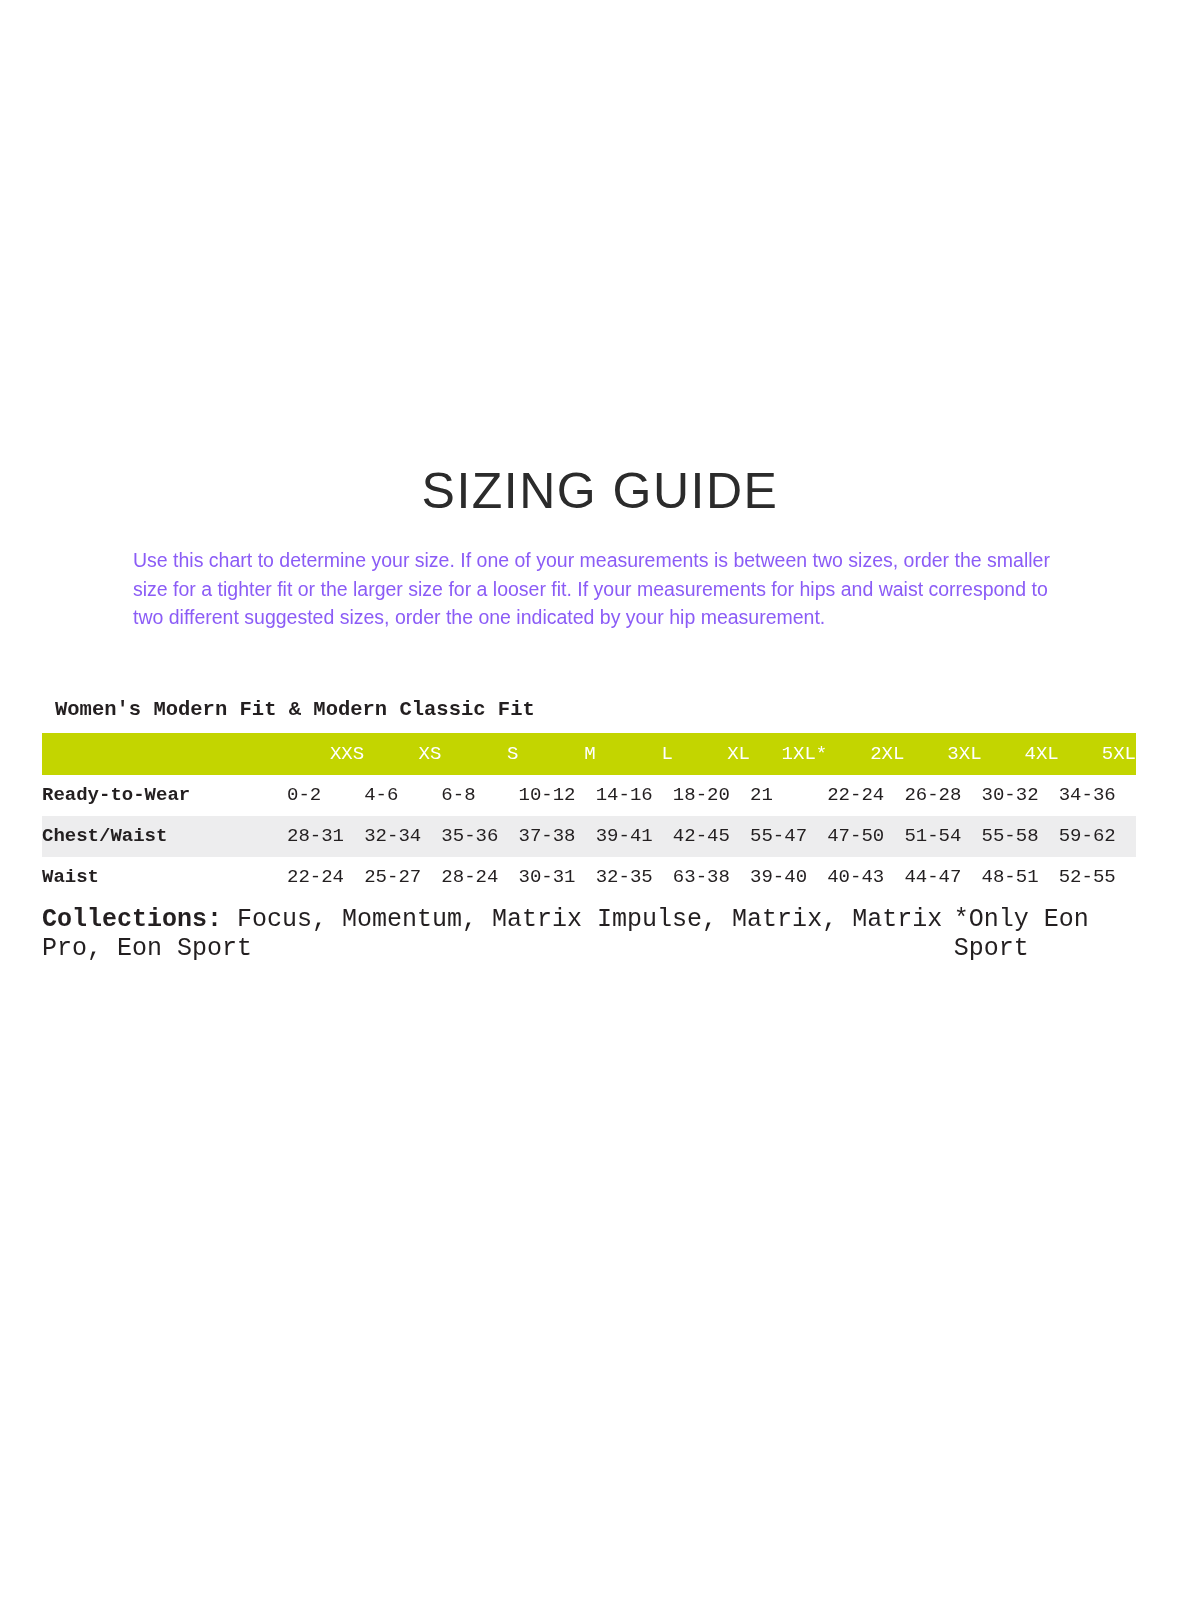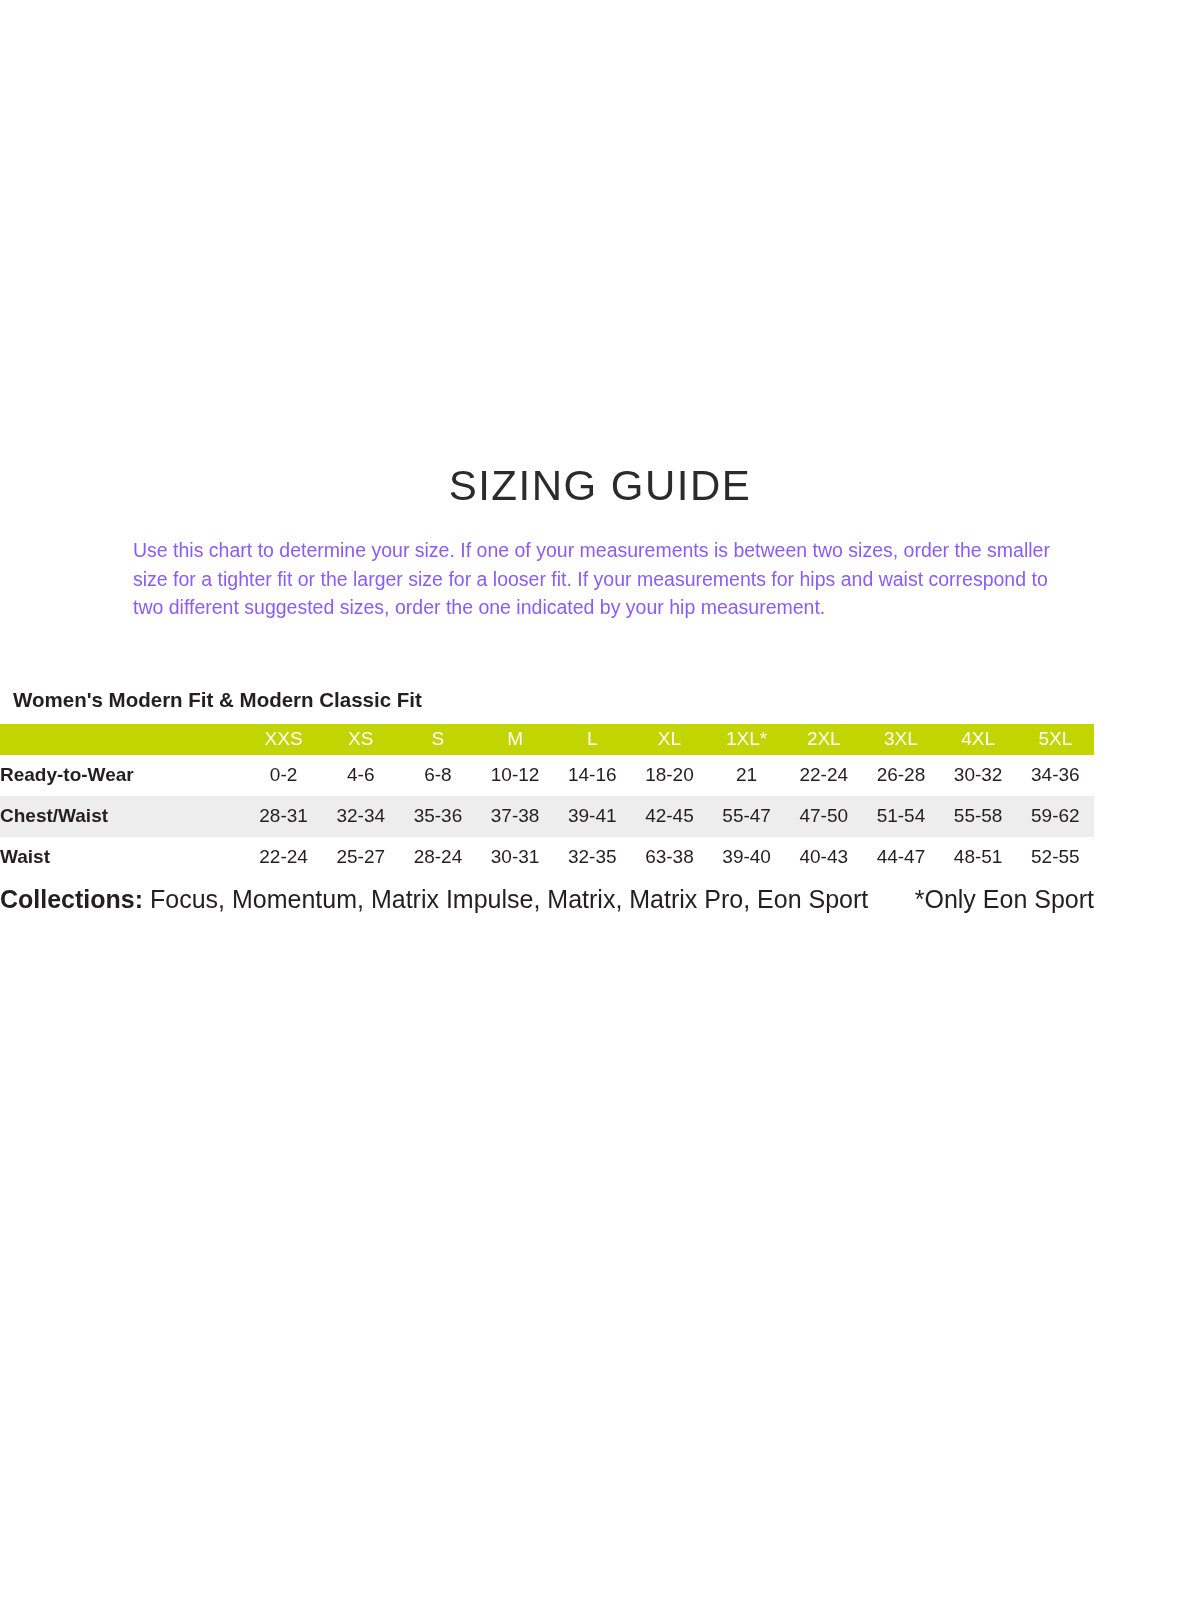--- a/index.html
+++ b/index.html
@@ -12,67 +12,68 @@
   }
   .page {
     position: relative;
     width: 1200px;
     height: 1600px;
     overflow: hidden;
   }
   h1.title {
     margin-top: 462px;
     text-align: center;
-    font-size: 42px;
+    font-size: 50px;
     font-weight: 400;
     letter-spacing: 1.5px;
     color: #2b2b2b;
   }
   p.intro {
     margin: 26px auto 0 133px;
     width: 925px;
     font-size: 19.5px;
     line-height: 1.47;
     color: #8b5cf6;
   }
   .content {
+    margin-left: 42px;
     width: 1094px;
+    font-family: Liberation Mono, monospace;
   }
   h2.section-heading {
     margin-top: 66px;
     margin-left: 13px;
     font-size: 20.5px;
     font-weight: 700;
     color: #231f20;
   }
   table.sizing-table {
     margin-top: 12px;
     width: 1094px;
     border-collapse: collapse;
     table-layout: fixed;
     font-size: 19px;
   }
   table.sizing-table col.label-col { width: 245px; }
   table.sizing-table thead th {
     background: var(--header-bg, #c3d500);
     color: var(--header-text, #ffffff);
     font-weight: 400;
-    height: 31px;
-    text-align: center;
+    height: 42px;
+    text-align: right;
     vertical-align: middle;
   }
   table.sizing-table tbody th {
     font-weight: 700;
     text-align: left;
     vertical-align: middle;
     height: 41px;
   }
   table.sizing-table tbody td {
     font-weight: 400;
-    text-align: center;
     vertical-align: middle;
     height: 41px;
   }
   table.sizing-table tbody tr:nth-child(even) {
     background: var(--row-alt-bg, #ededee);
   }
   .footer-row {
     margin-top: 7px;
     width: 1094px;
     display: flex;

